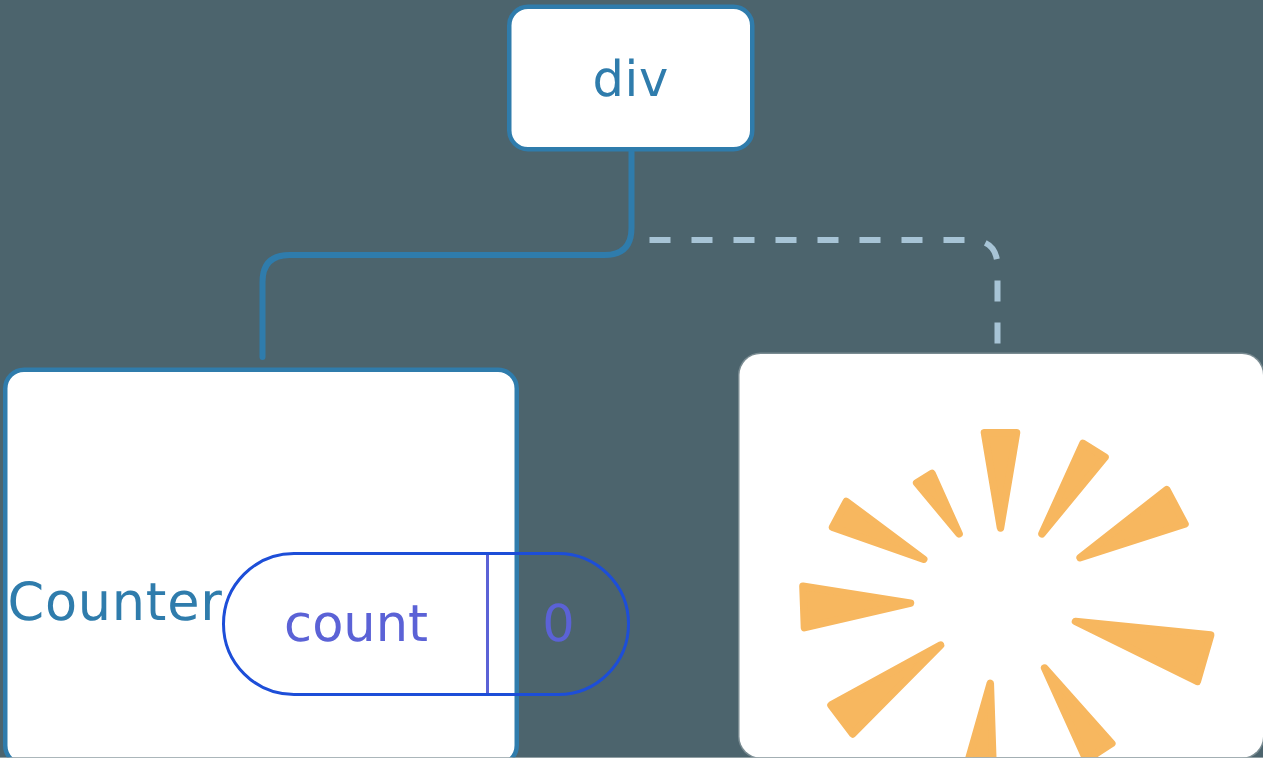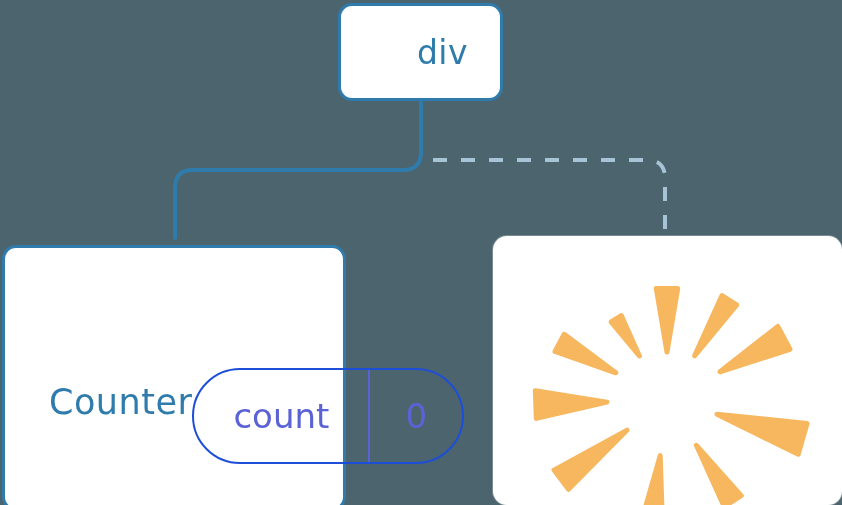--- a/index.html
+++ b/index.html
@@ -28,21 +28,20 @@
     z-index: 1;
     pointer-events: none;
   }
 
   .node {
     position: absolute;
     background: #ffffff;
     border-radius: 14px;
     z-index: 2;
     box-sizing: border-box;
-    padding-left: 44px;
   }
   .node.bordered {
     border: 3px solid #2f7cac;
   }
   .node.plain {
     border: 0;
     box-shadow: 0 0 0 1px rgba(255,255,255,0.25);
   }
 
   

